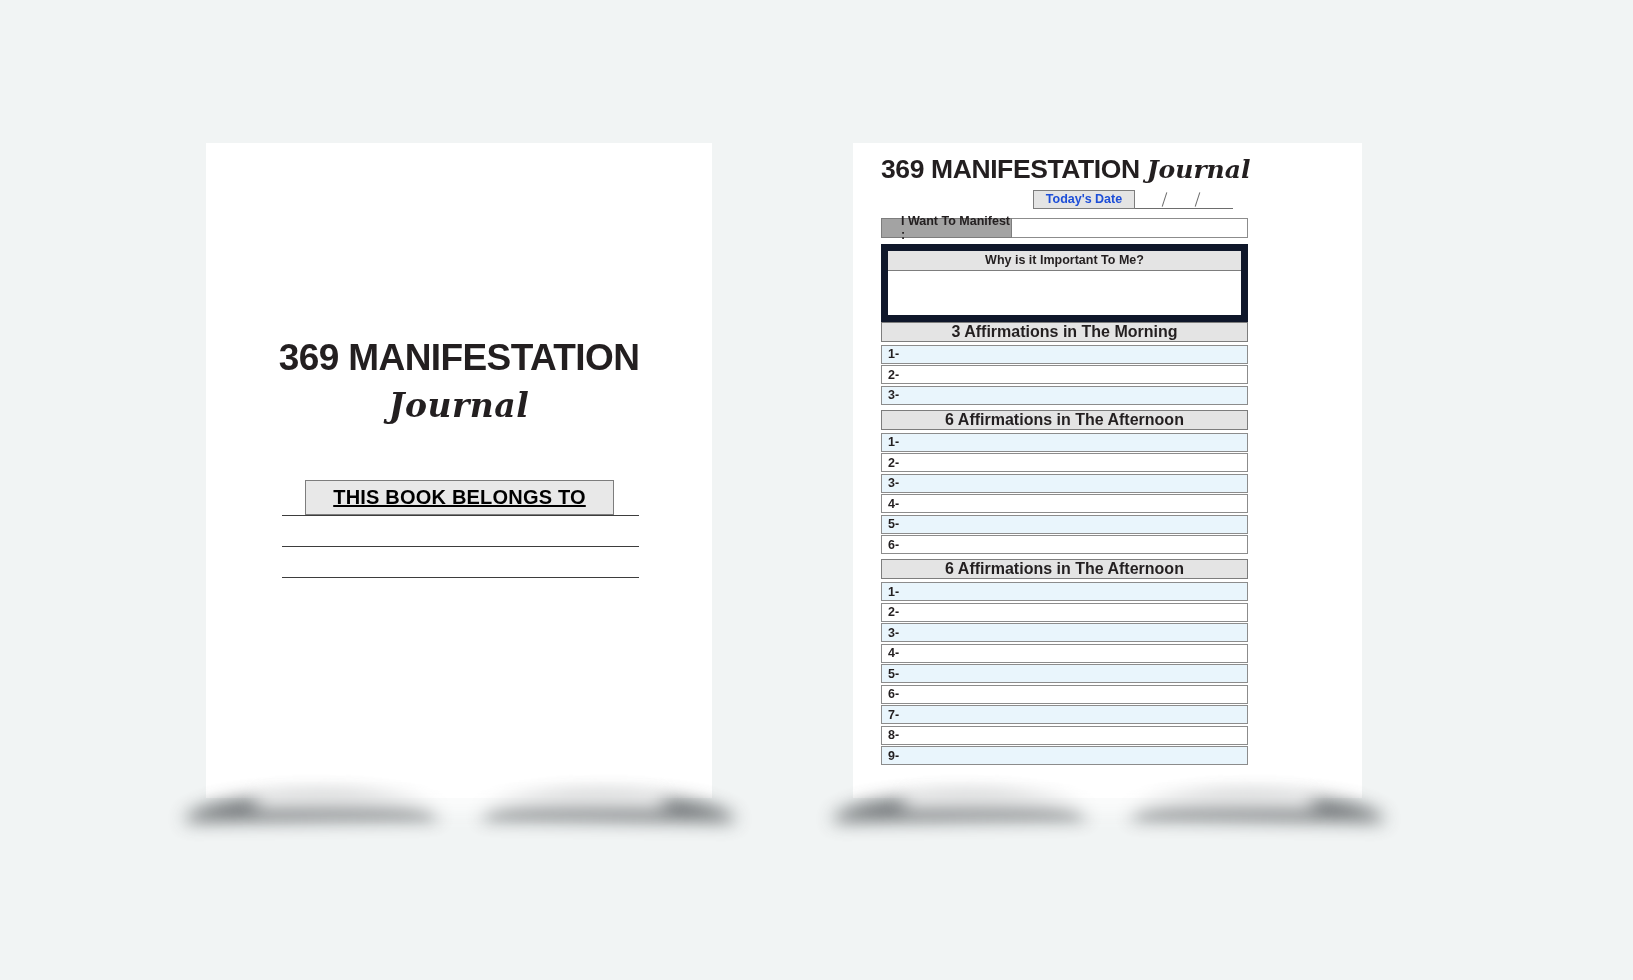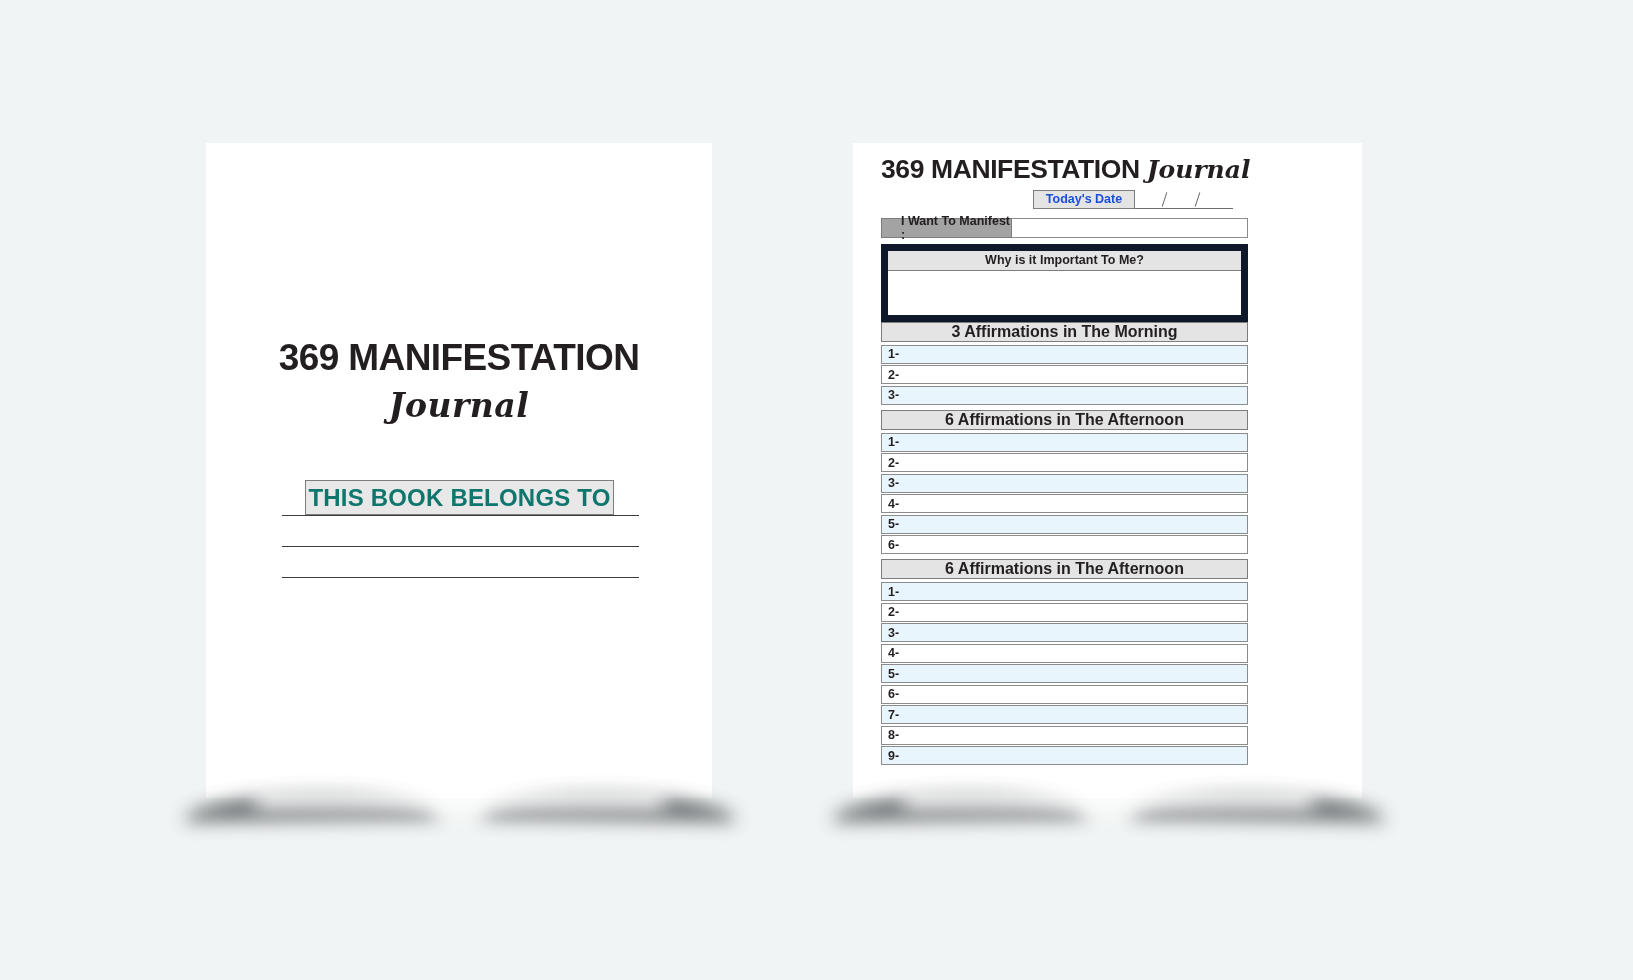--- a/index.html
+++ b/index.html
@@ -89,25 +89,26 @@
     left: 99px;
     top: 0;
     width: 309px;
     height: 35px;
     background: #e8e8e8;
     border: 1px solid #7d7d7d;
     box-sizing: border-box;
     display: flex;
     align-items: center;
     justify-content: center;
-    font-size: 24px;
-    font-weight: 700;
-    color: #0f766e;
+    font-size: 20px;
+    font-weight: 700;
+    color: #000000;
     letter-spacing: .2px;
     z-index: 2;
+    text-decoration: underline;
   }
   .belongs-line {
     position: absolute;
     left: 76px;
     width: 357px;
     height: 0;
     border-top: 1.3px solid #3d3d3d;
     z-index: 1;
   }
   .belongs-line.l1 { top: 35px; }

